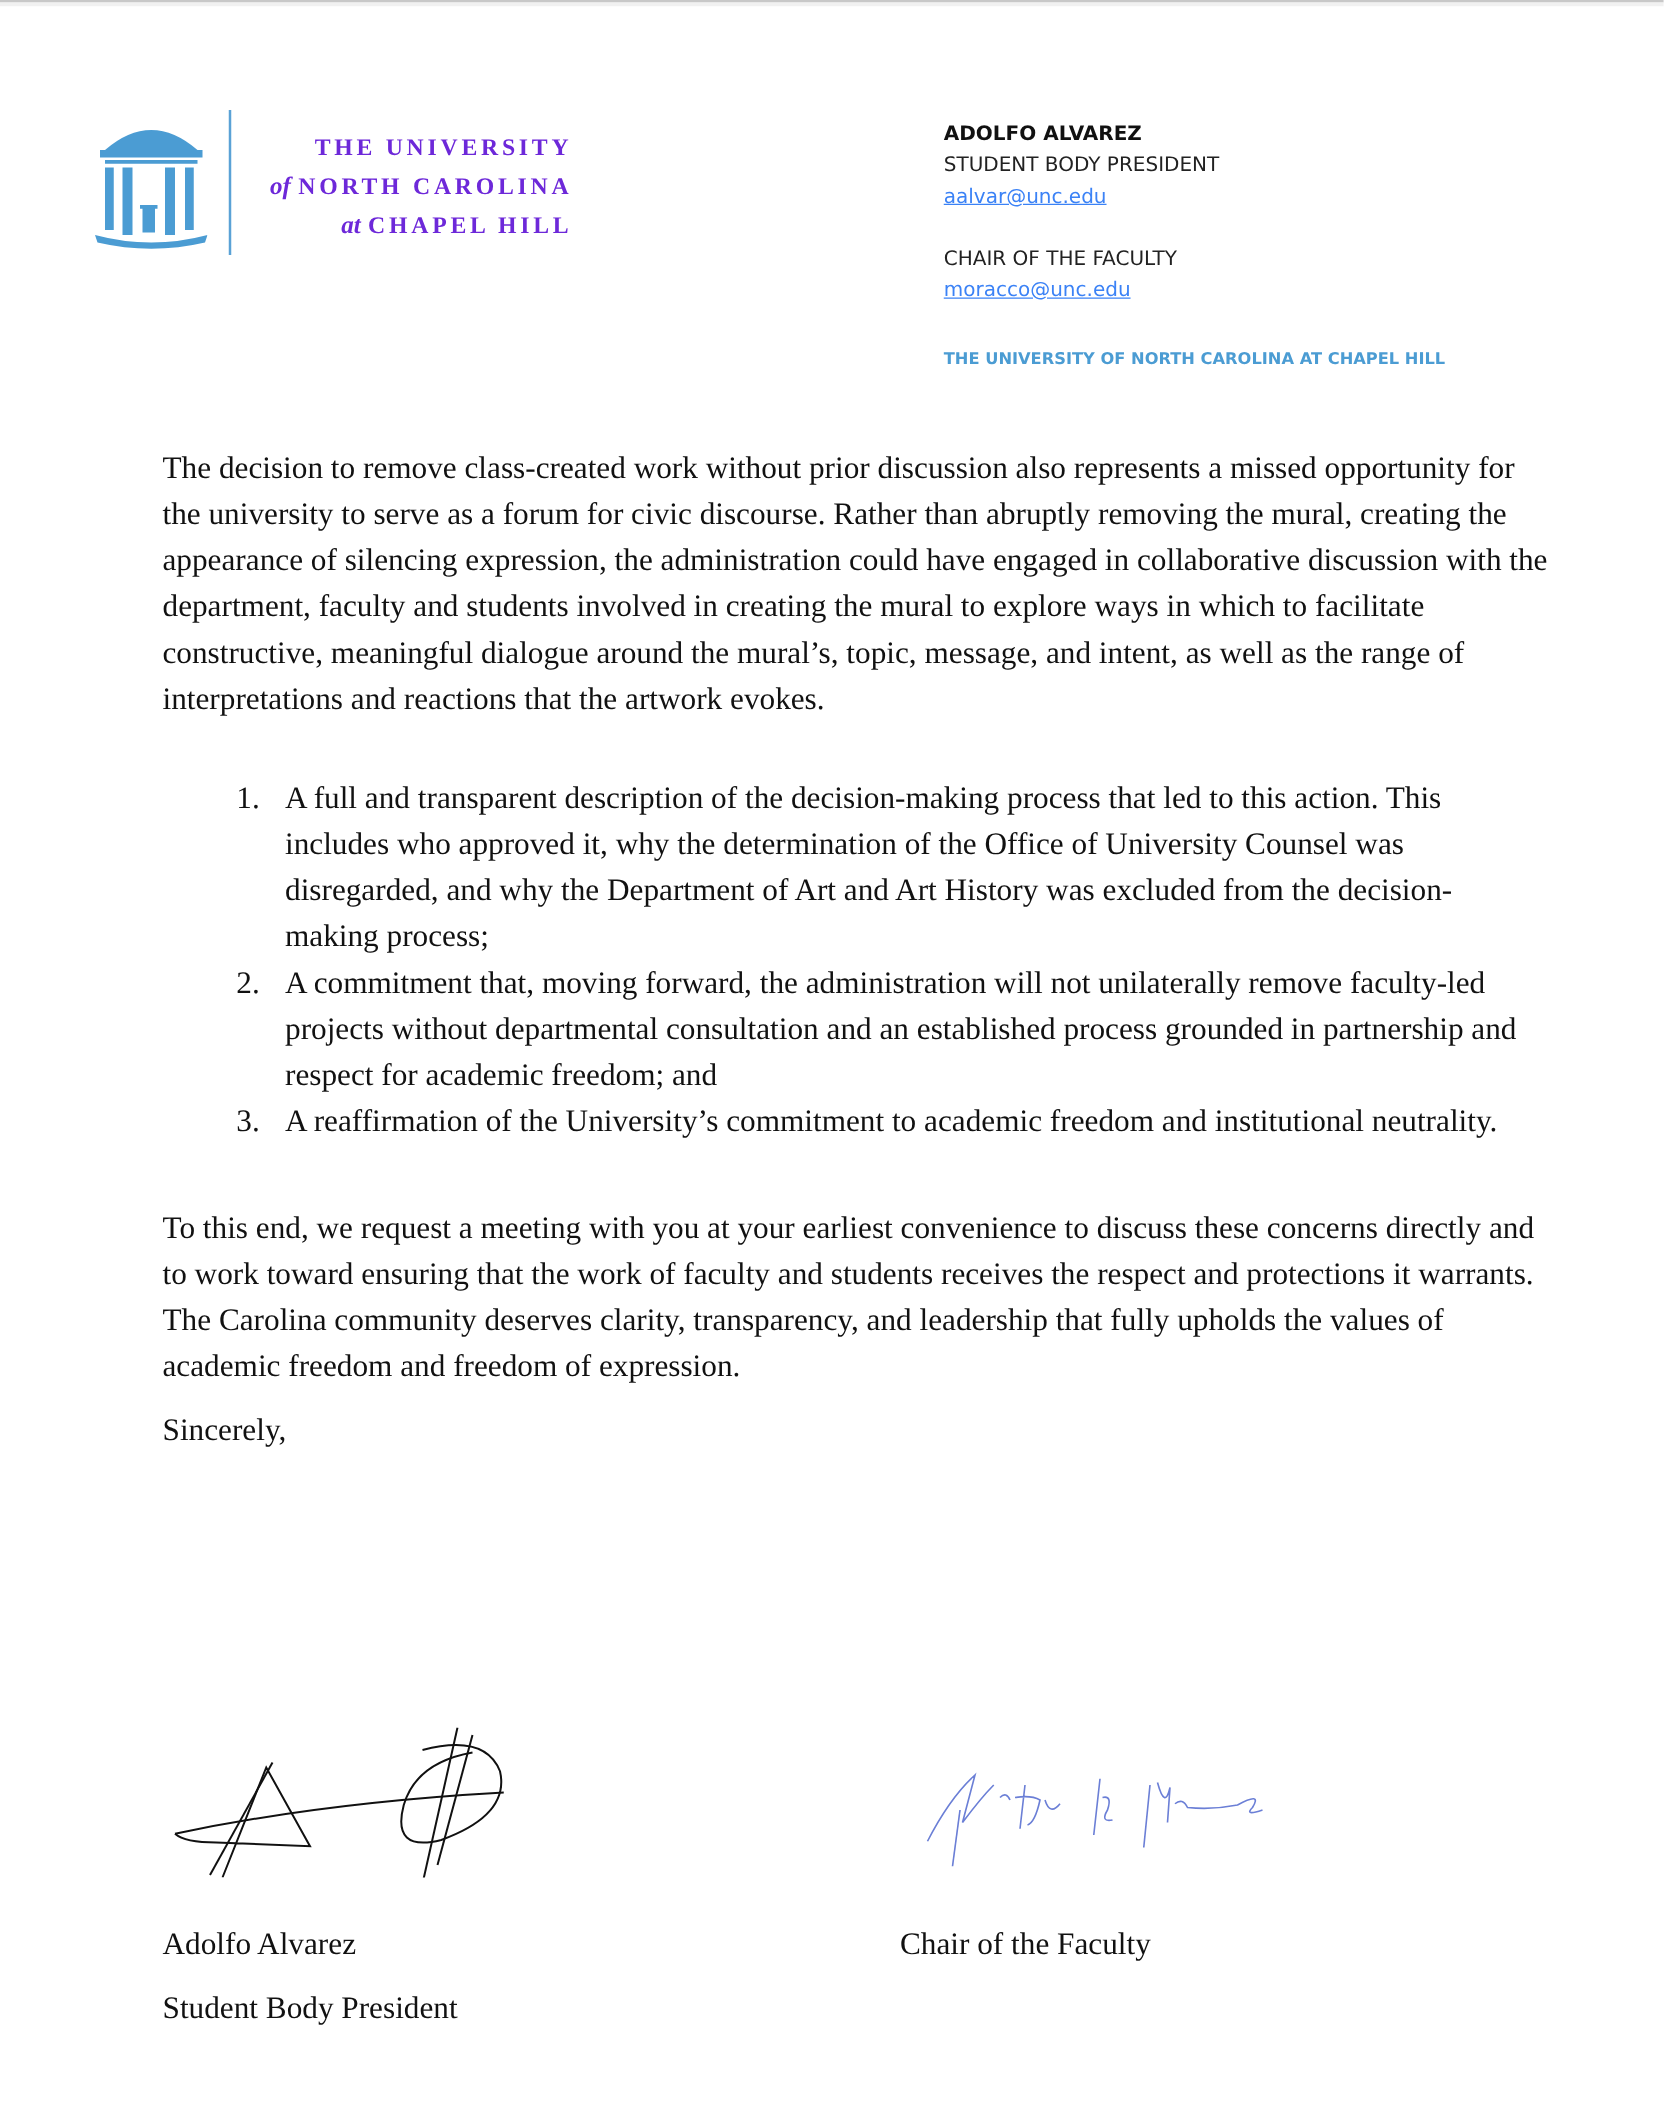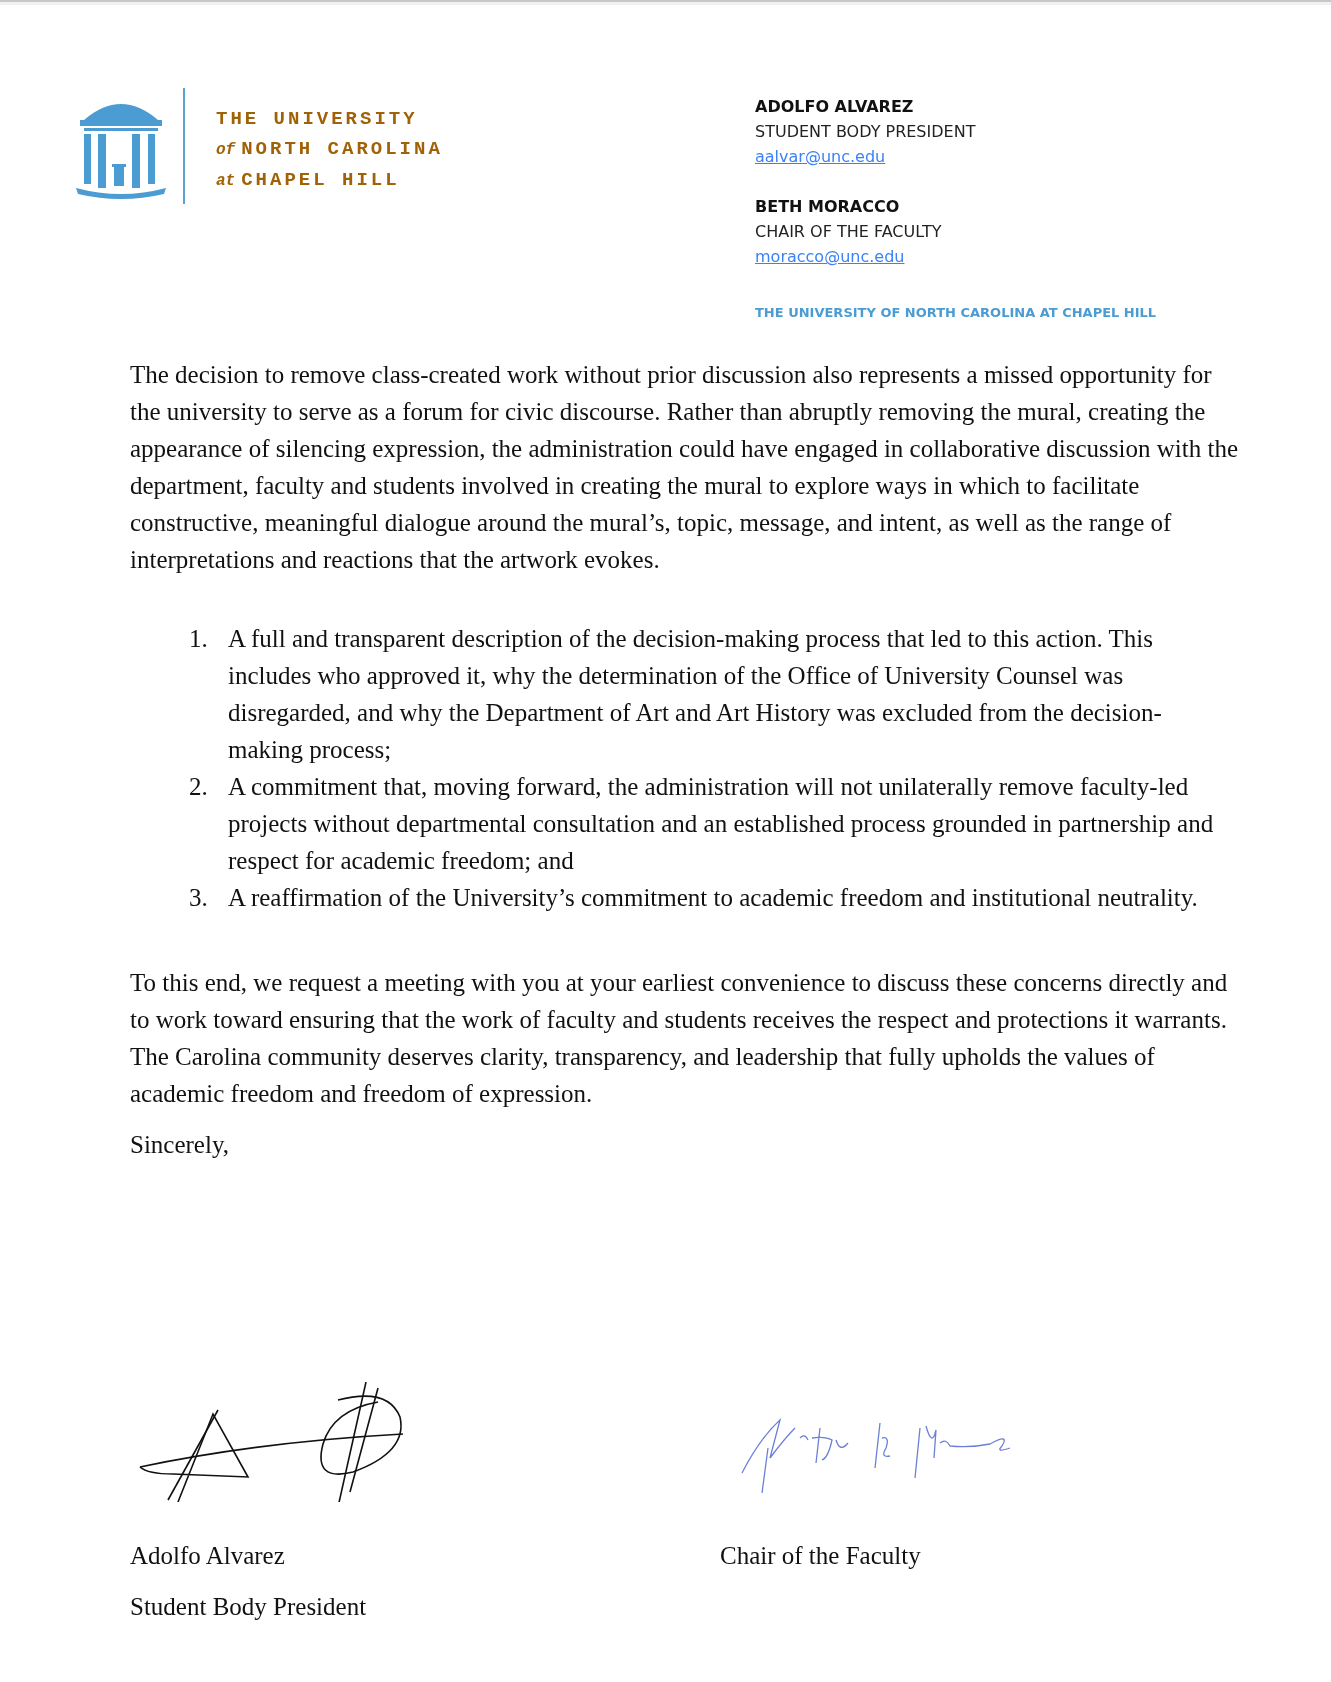--- a/index.html
+++ b/index.html
@@ -2,22 +2,22 @@
 <html><head>
 <meta charset="utf-8">
 <style>
   html, body { margin: 0; padding: 0; background: #ffffff; }
   body { width: 1331px; height: 1682px; position: relative; overflow: hidden; }
   .topbar { position: absolute; left: 0; top: 0; width: 1331px; height: 2px; background: #c8c8c8; }
   .topbar2 { position: absolute; left: 0; top: 2px; width: 1331px; height: 3px; background: #f1f1f1; }
 
   .logo { position: absolute; left: 76px; top: 90px; width: 90px; height: 110px; }
   .logo-divider { position: absolute; left: 183px; top: 88px; width: 2px; height: 116px; background: #5aa2d6; }
-  .wordmark { position: absolute; left: 216px; top: 104px; font-family: Liberation Mono, monospace; color: #a16207; font-weight: bold; letter-spacing: 3px; font-size: 19px; line-height: 30px; }
-  .wordmark .it { font-style: italic; font-weight: bold; letter-spacing: 0; margin-right: 6px; font-size: 16px; }
+  .wordmark { position: absolute; left: 216px; top: 104px; font-family: Liberation Serif, serif; color: #6d28d9; font-weight: bold; letter-spacing: 3px; font-size: 19px; line-height: 30px; text-align: right; }
+  .wordmark .it { font-style: italic; font-weight: bold; letter-spacing: 0; margin-right: 6px; font-size: 20px; }
 
   .contacts { position: absolute; left: 755px; top: 94px; font-family: "DejaVu Sans", "Liberation Sans", sans-serif; font-size: 16px; line-height: 25px; color: #222; }
   .contacts .nm { font-weight: bold; color: #111; }
   .contacts .role { color: #222; }
   .contacts a { color: #3b82f6; text-decoration: underline; }
   .contacts .gap { height: 25px; }
   .contacts .uni { color: #4b9cd3; font-weight: bold; font-size: 13px; margin-top: 6px; }
 
   .body { position: absolute; left: 130px; top: 356px; width: 1100px; font-family: "Liberation Serif", "DejaVu Serif", serif; font-size: 25px; color: #111; }
   .para { line-height: 37px; margin: 0; }
@@ -59,21 +59,20 @@
   <div>THE UNIVERSITY</div>
   <div><span class="it">of</span><span>NORTH CAROLINA</span></div>
   <div><span class="it">at</span><span>CHAPEL HILL</span></div>
 </div>
 
 <div class="contacts">
   <div class="nm">ADOLFO ALVAREZ</div>
   <div class="role">STUDENT BODY PRESIDENT</div>
   <a>aalvar@unc.edu</a>
   <div class="gap"></div>
-  <div class="nm">BETH MORACCO</div>
   <div class="role">CHAIR OF THE FACULTY</div>
   <a>moracco@unc.edu</a>
   <div class="gap"></div>
   <div class="uni">THE UNIVERSITY OF NORTH CAROLINA AT CHAPEL HILL</div>
 </div>
 
 <div class="body">
   <p class="para p1">The decision to remove class-created work without prior discussion also represents a missed opportunity for the university to serve as a forum for civic discourse. Rather than abruptly removing the mural, creating the appearance of silencing expression, the administration could have engaged in collaborative discussion with the department, faculty and students involved in creating the mural to explore ways in which to facilitate constructive, meaningful dialogue around the mural’s, topic, message, and intent, as well as the range of interpretations and reactions that the artwork evokes.</p>
   <ol class="req">
     <li>A full and transparent description of the decision-making process that led to this action. This includes who approved it, why the determination of the Office of University Counsel was disregarded, and why the Department of Art and Art History was excluded from the decision-making process;</li>

